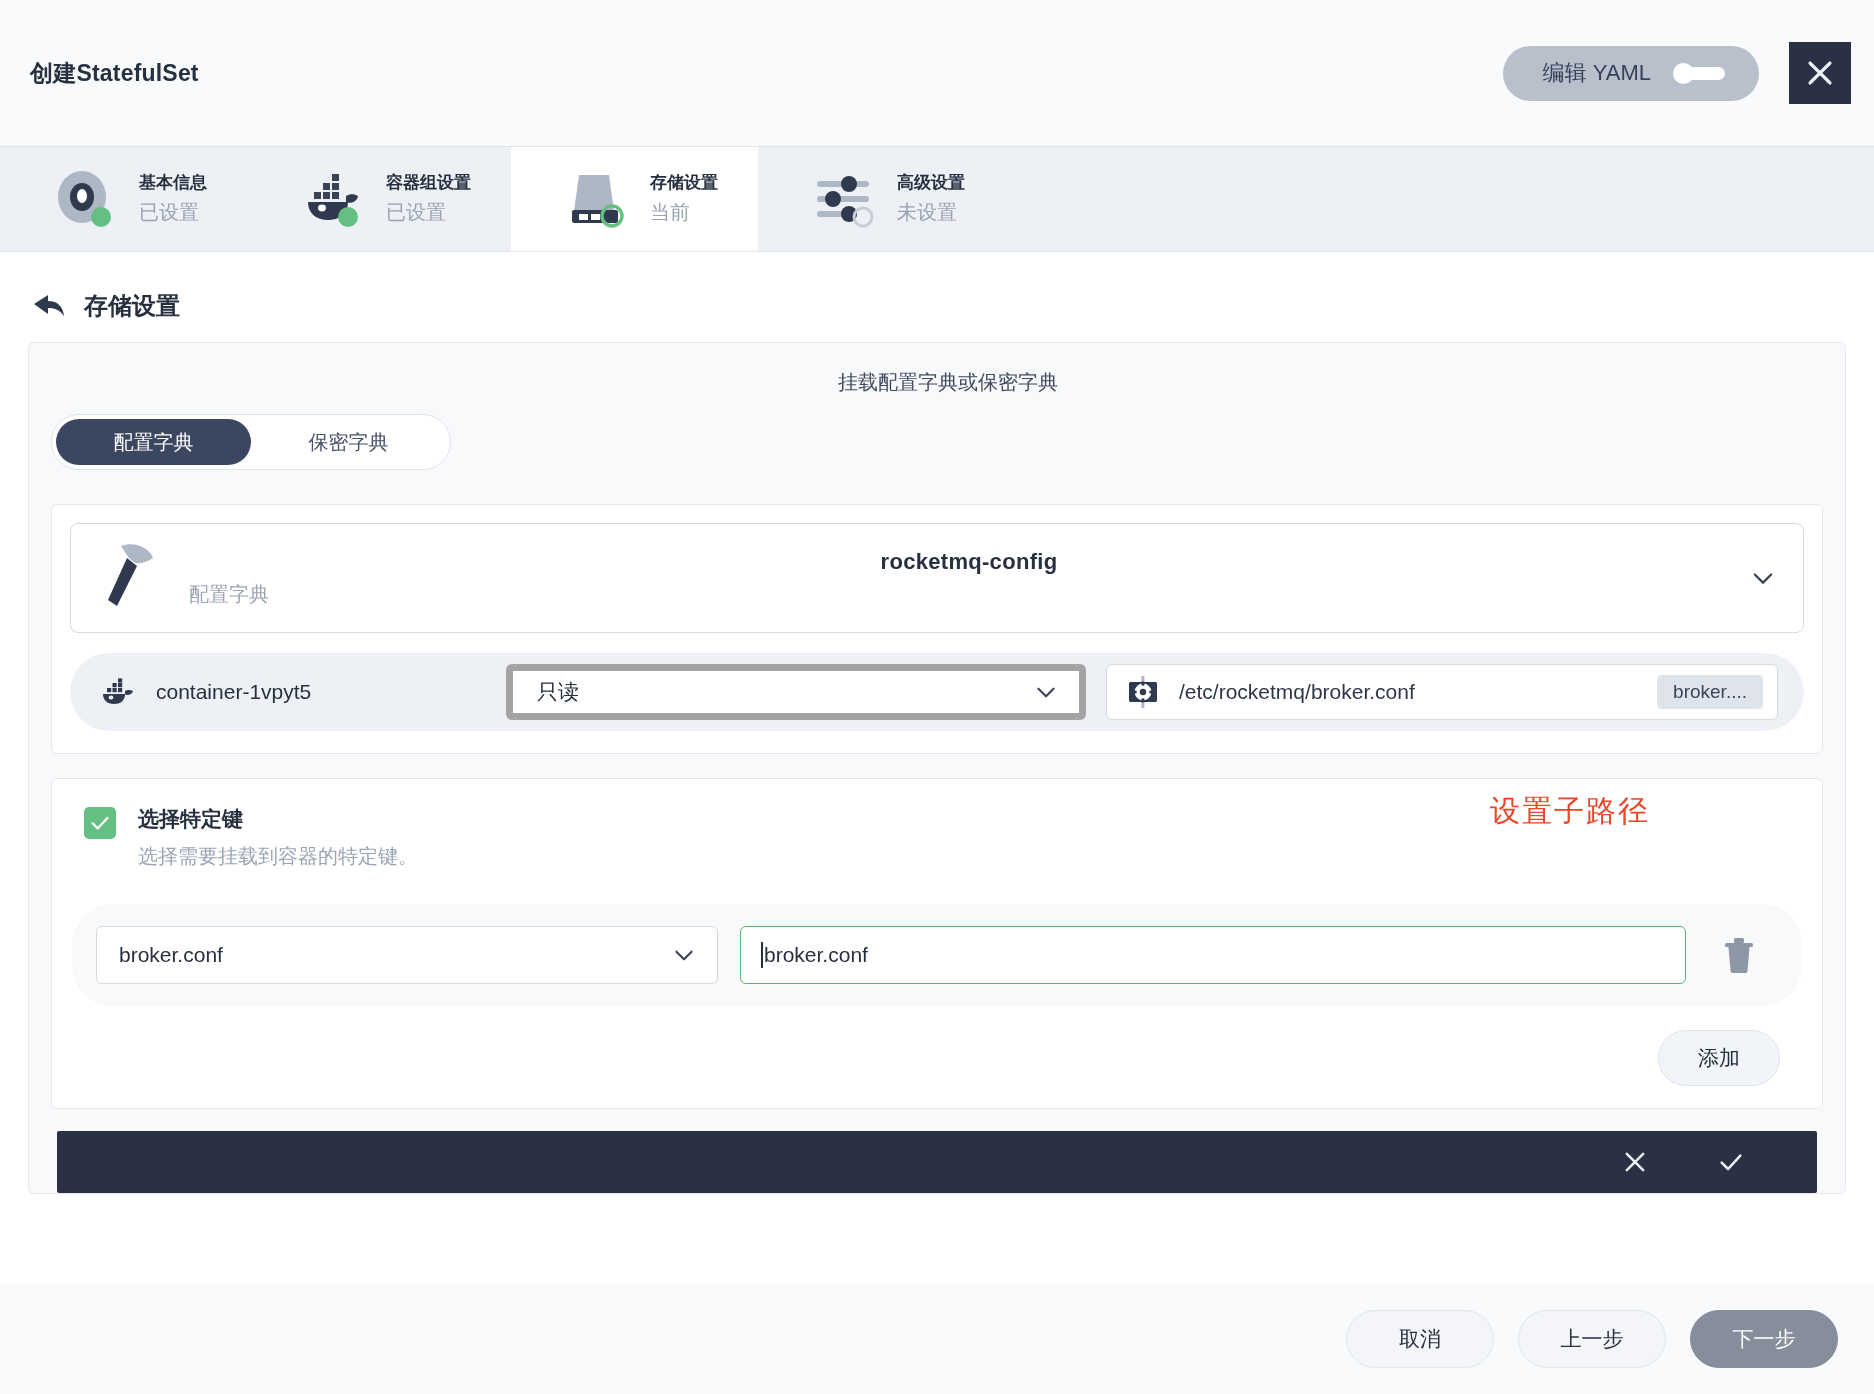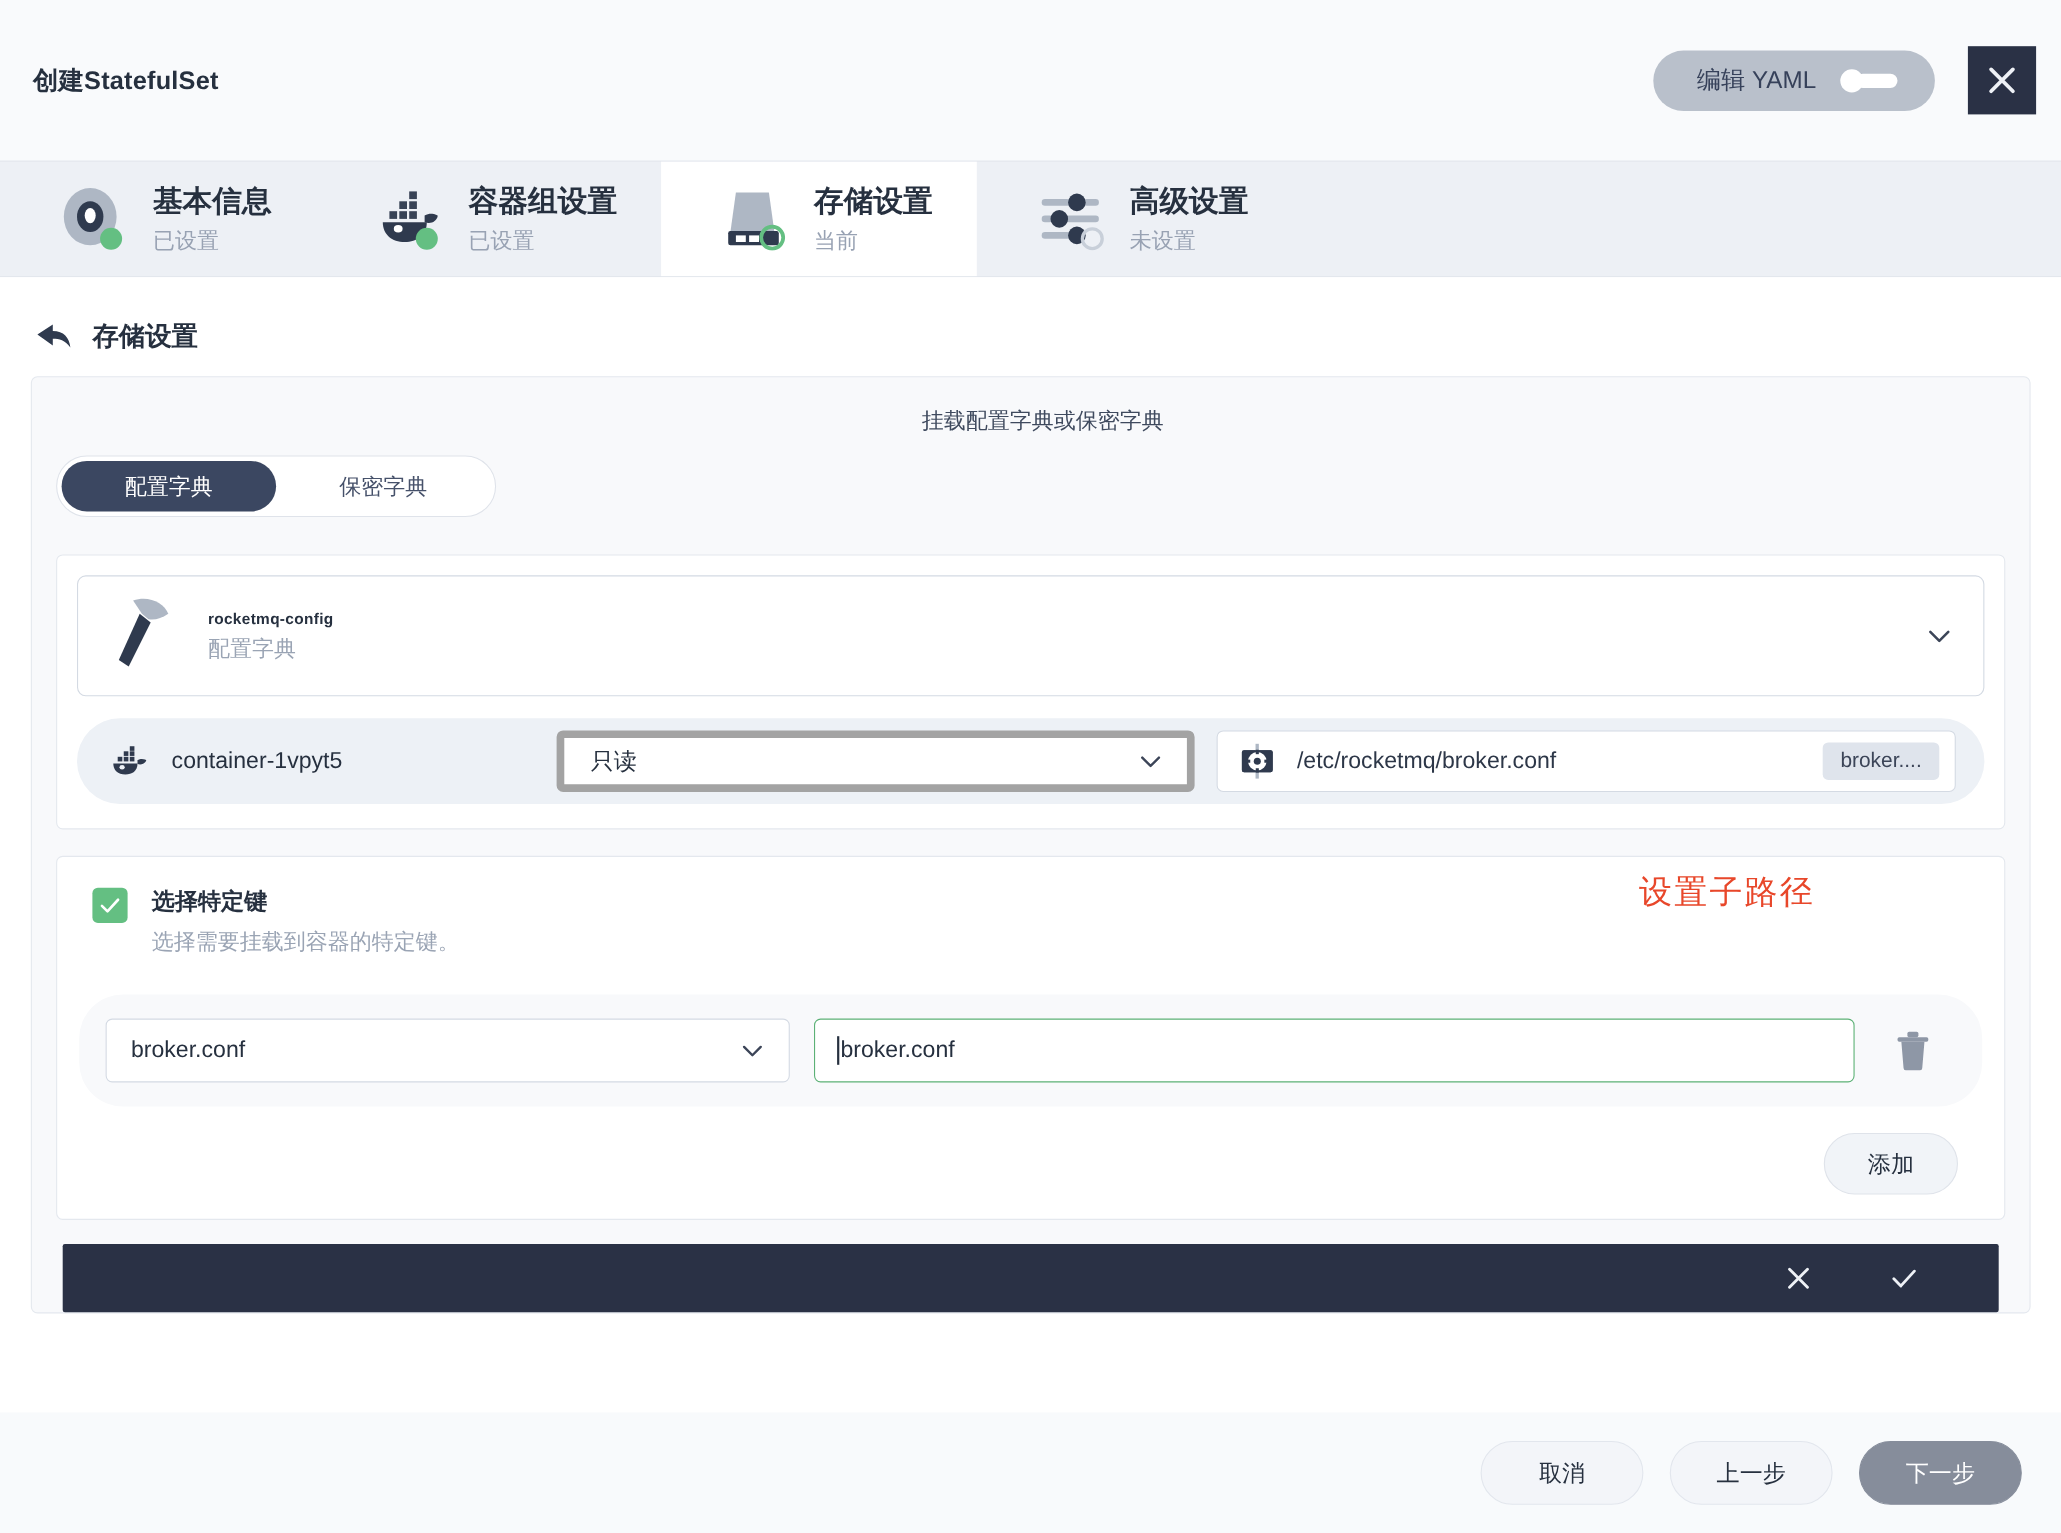--- a/index.html
+++ b/index.html
@@ -71,21 +71,21 @@
   }
   .step {
     display: flex; align-items: center; gap: 22px;
     padding: 0 40px 0 55px;
     cursor: pointer;
     position: relative;
   }
   .step.active { background: #ffffff; }
   .step-icon { width: 62px; height: 58px; position: relative; flex: none; }
   .step-text { display: flex; flex-direction: column; justify-content: center; }
-  .step-label { font-size: 27px; font-weight: bold; color: #26303f; line-height: 1.5; }
+  .step-label { font-size: 17px; font-weight: bold; color: #26303f; line-height: 1.5; }
   .step-status { font-size: 20px; color: #98a2b3; line-height: 1.6; }
 
   
   .content { flex: 1; padding: 0 0 0 0; position: relative; background:#ffffff; }
   .section-head {
     display: flex; align-items: center; gap: 18px;
     padding: 38px 0 20px 32px;
   }
   .back-arrow { width: 34px; height: 26px; }
   .section-title { font-size: 24px; font-weight: bold; color: #26303f; }
@@ -127,21 +127,21 @@
     border: 1px solid #d4dae3;
     border-radius: 8px;
     height: 110px;
     display: flex; align-items: center;
     padding: 0 26px 0 30px;
     background: #ffffff;
     cursor: pointer;
   }
   .hammer { width: 62px; height: 72px; flex: none; margin-right: 26px; }
   .cm-texts { flex: 1; display: flex; flex-direction: column; gap: 6px; }
-  .cm-name { font-size: 14px; font-weight: bold; color: #26303f; letter-spacing:.3px;}
+  .cm-name { font-size: 22px; font-weight: bold; color: #26303f; letter-spacing:.3px;text-align:center;}
   .cm-kind { font-size: 20px; color: #9aa4b4; }
   .chev { width: 28px; height: 28px; flex: none; }
 
   .mount-row {
     margin-top: 20px;
     height: 78px;
     background: #edf1f6;
     border-radius: 40px;
     display: flex; align-items: center;
     padding: 0 26px 0 30px;

